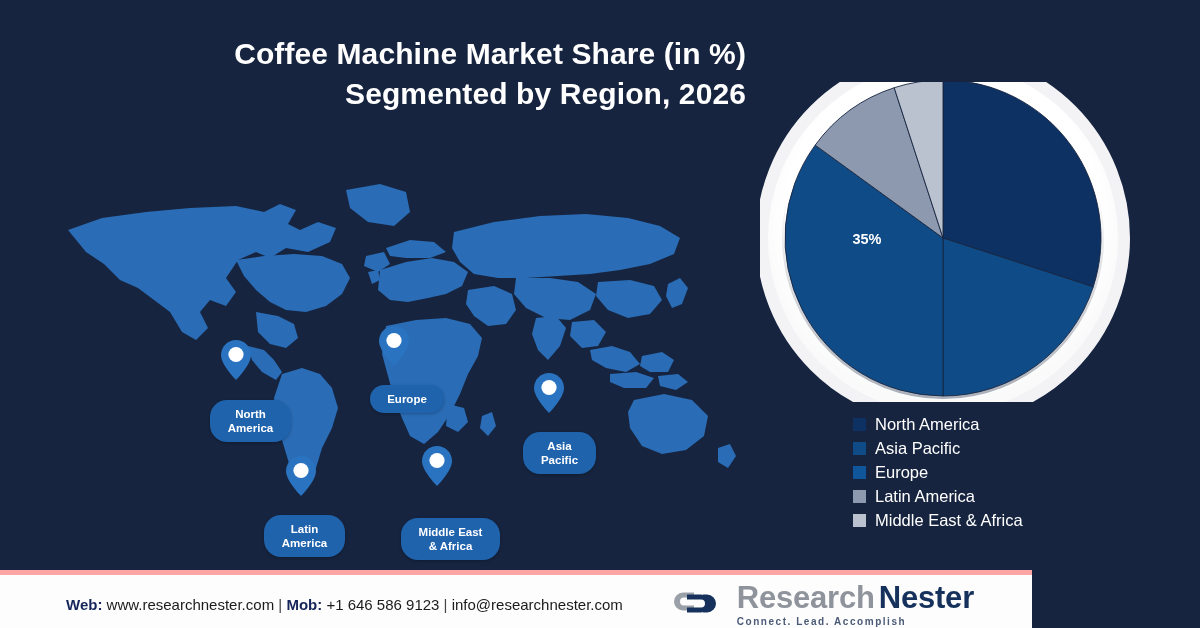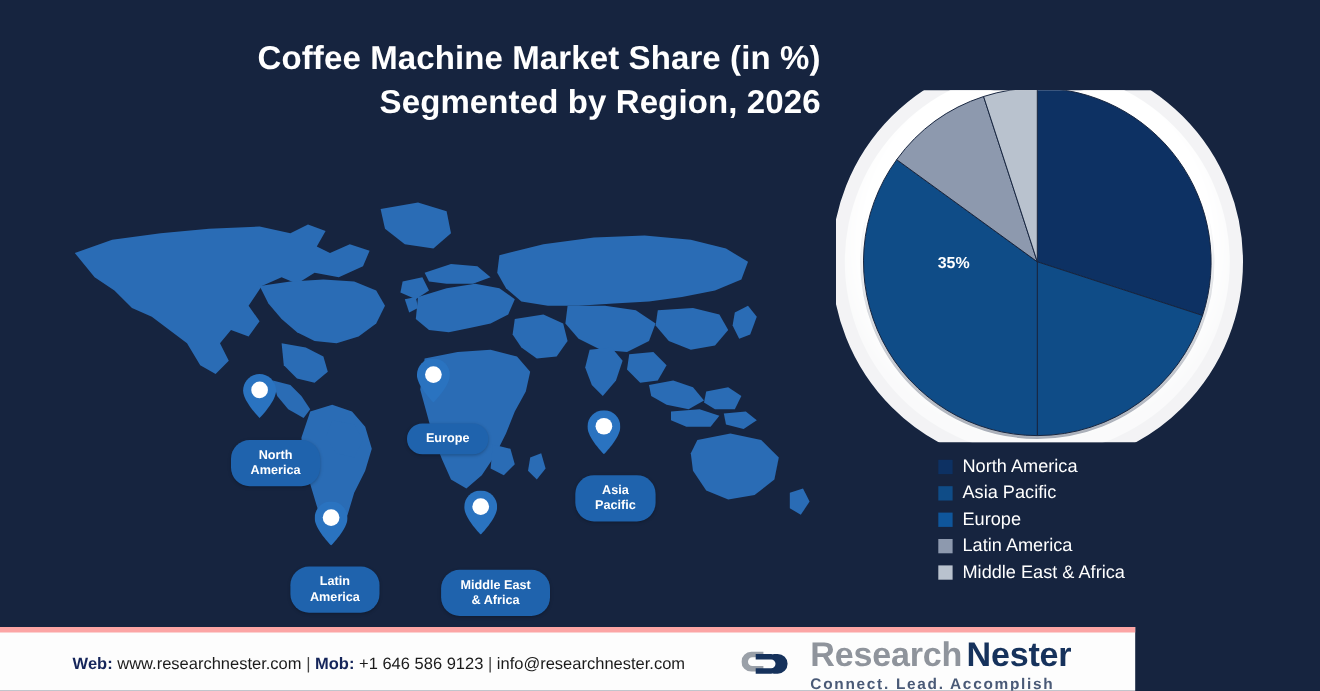--- a/index.html
+++ b/index.html
@@ -66,21 +66,21 @@
 
   .logo{position:absolute;right:58px;top:50%;transform:translateY(-50%);
         display:flex;align-items:center;}
   .logo-mark{width:54px;height:32px;margin-right:9px;flex:0 0 auto;}
   .logo-mark svg{display:block;width:54px;height:32px;}
   .logo-words{display:flex;flex-direction:column;line-height:1;}
   .logo-main{font-size:31px;font-weight:bold;letter-spacing:-.2px;}
   .logo-main .w1{color:#8f949c;}
   .logo-main .w2{color:#16325c;margin-left:4px;}
   .logo-tag{
-    font-size:14px;font-weight:bold;color:#4a5a77;
+    font-size:10px;font-weight:bold;color:#4a5a77;
     letter-spacing:1.55px;margin-top:4px;
   }
 </style>
 </head>
 <body>
 
 <div id="canvas">
 
   <div class="panel">
 

